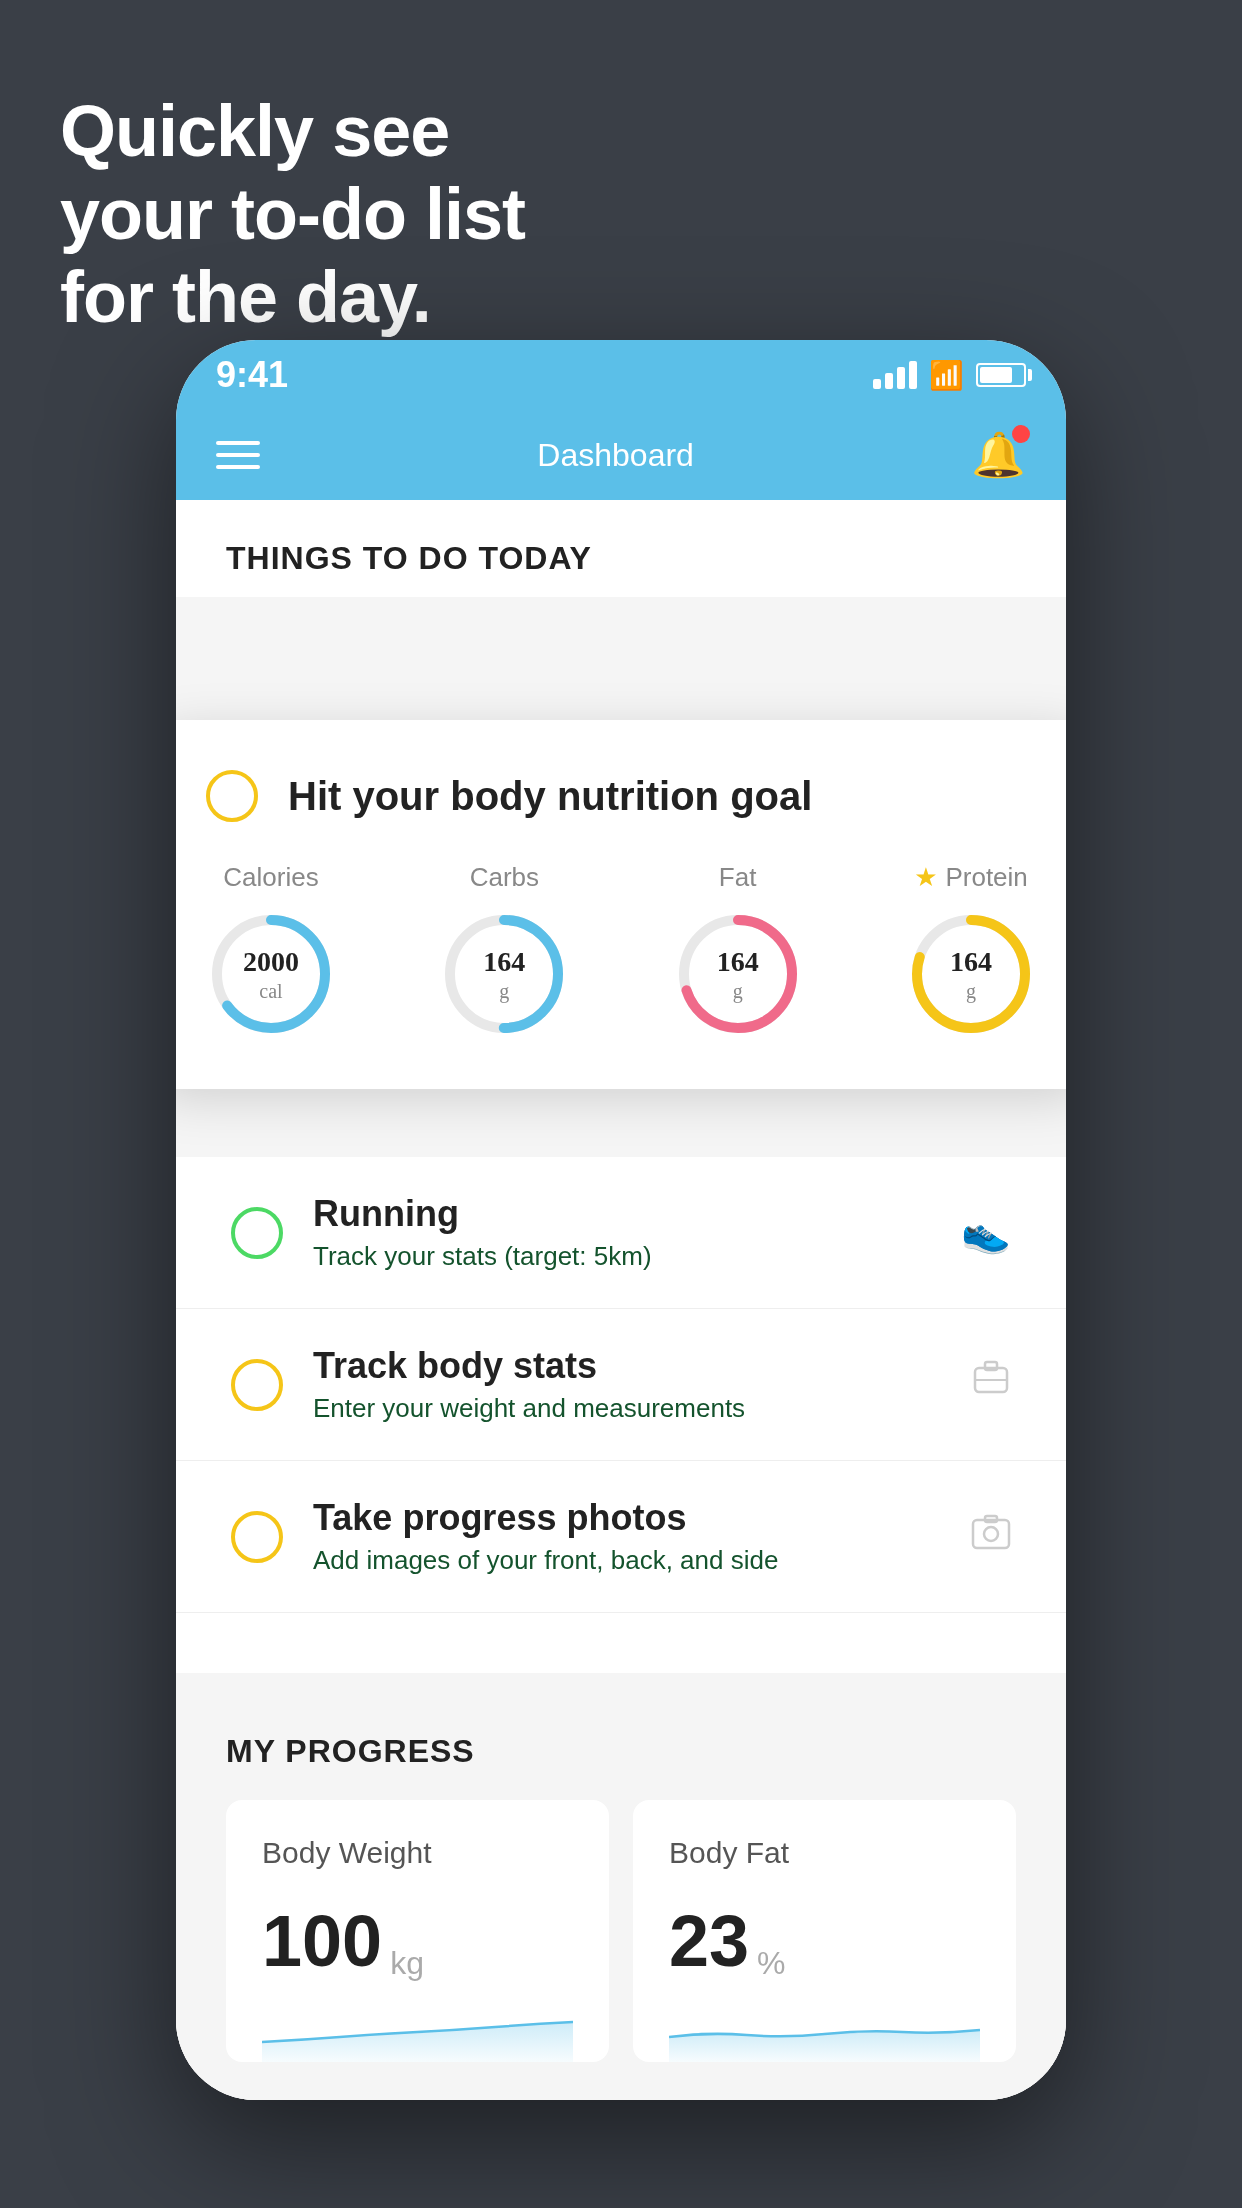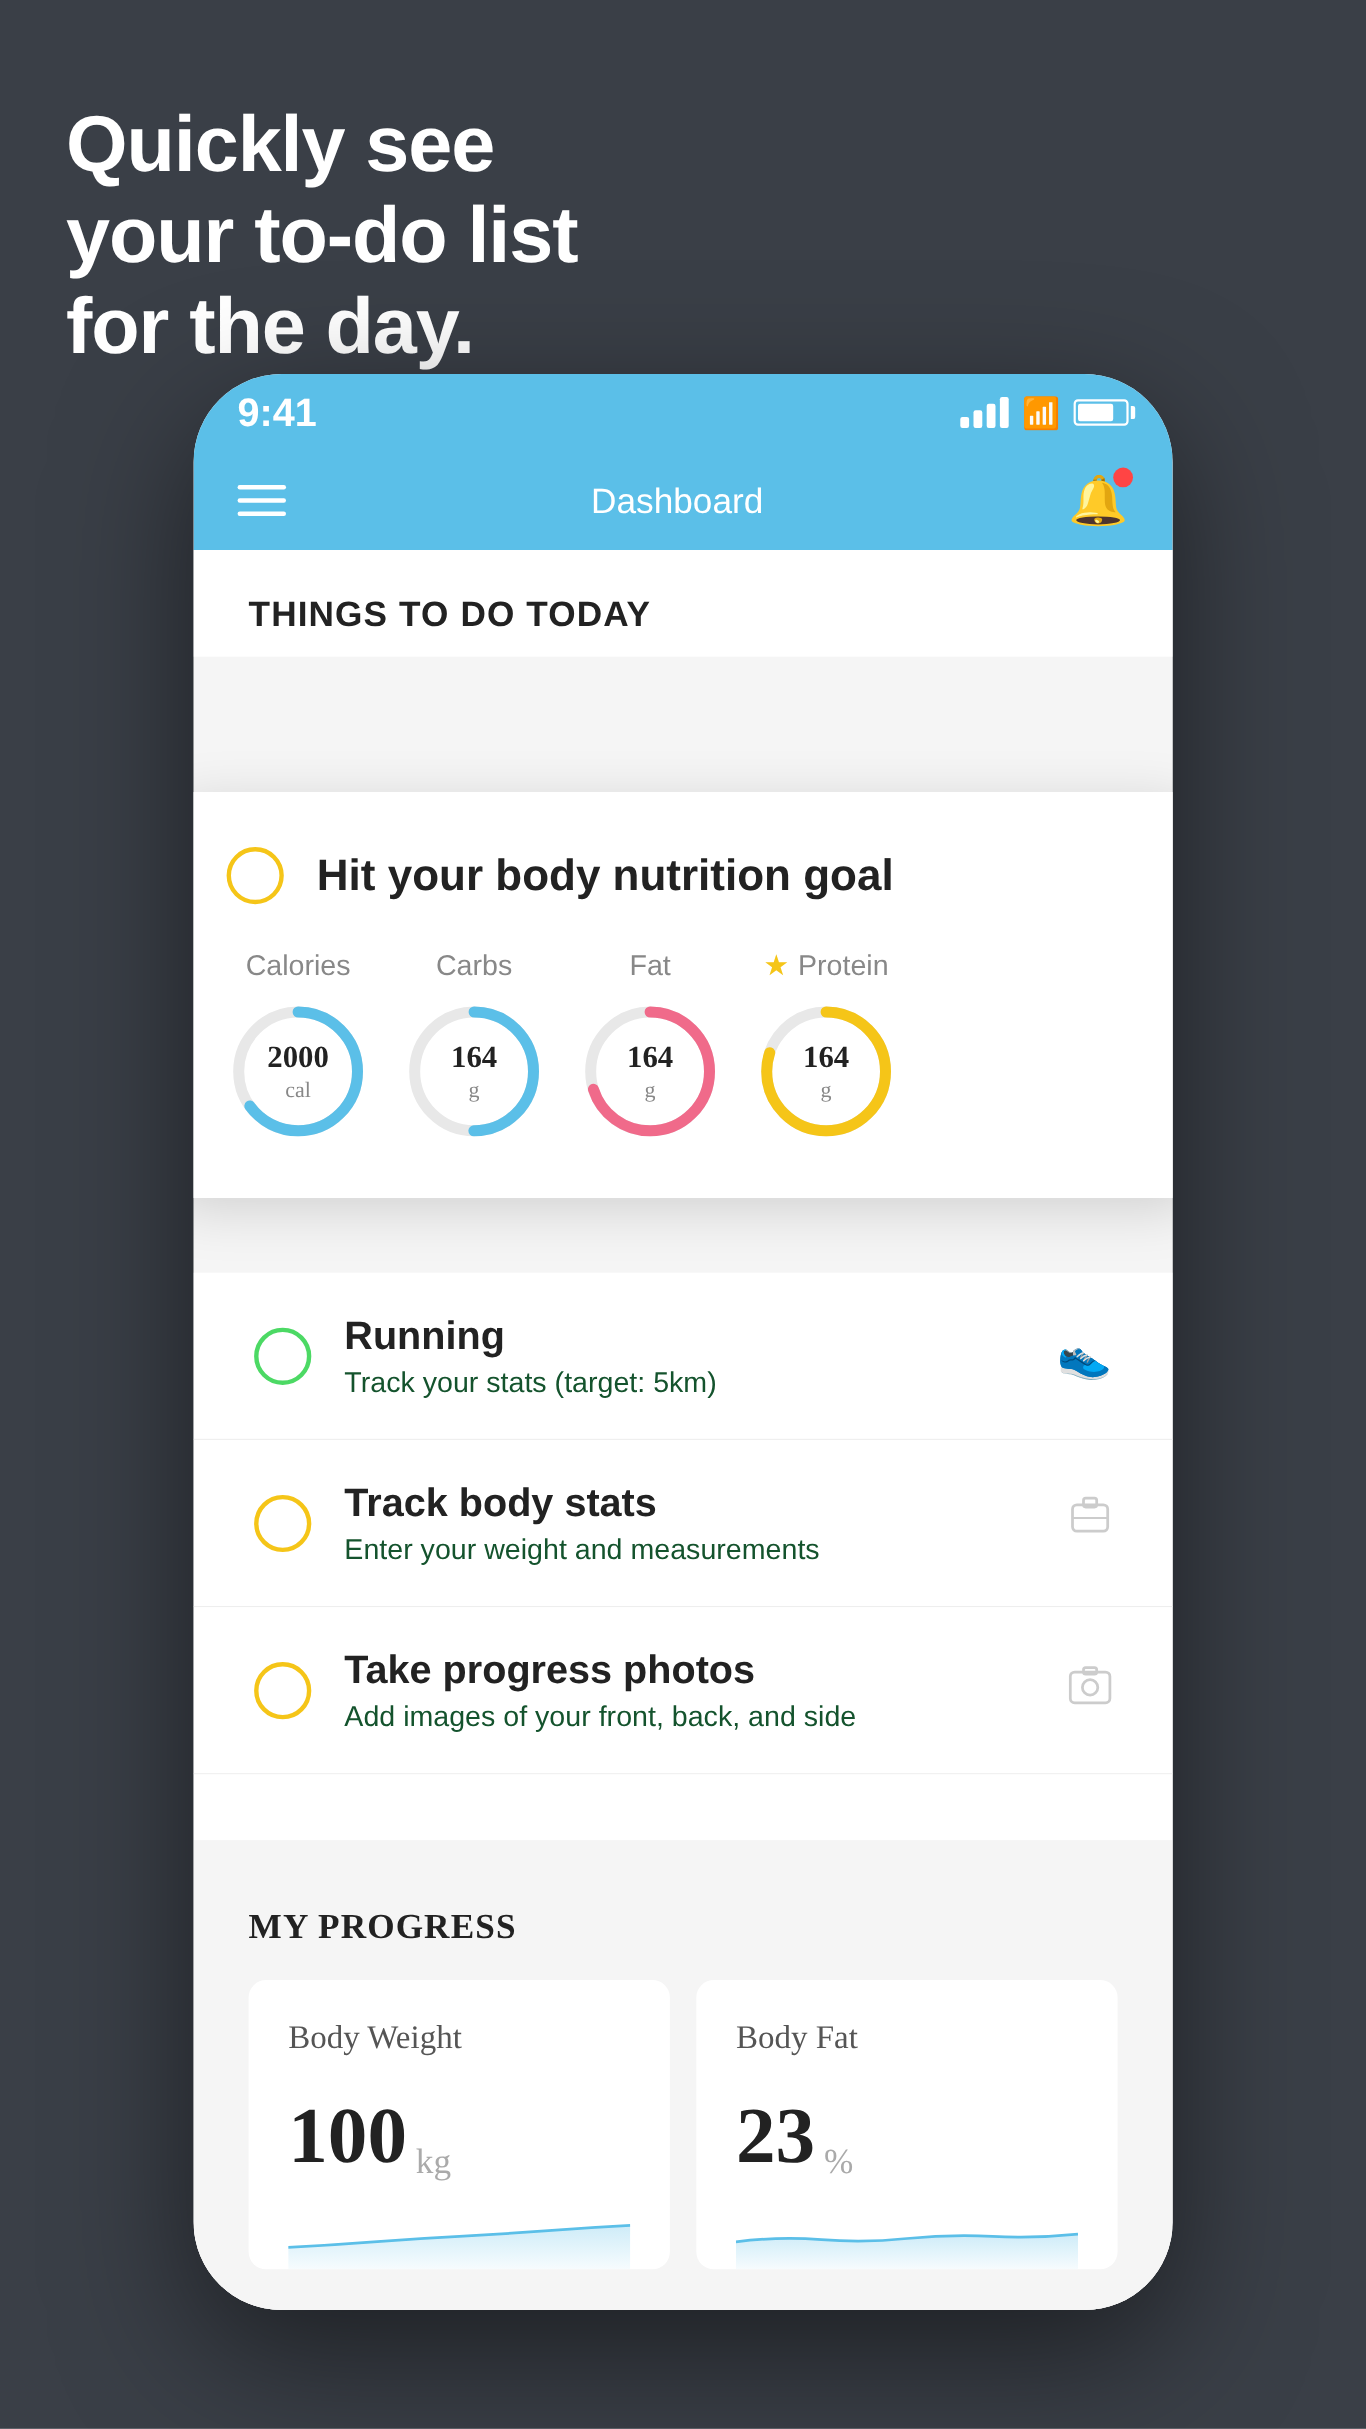--- a/index.html
+++ b/index.html
@@ -195,22 +195,21 @@
 
     .card-title {
       font-size: 40px;
       font-weight: 600;
       color: #222;
     }
 
     
     .nutrition-row {
       display: flex;
-      gap: 30px;
-      justify-content: flex-start;
+      justify-content: space-between;
     }
 
     .nutrition-item {
       display: flex;
       flex-direction: column;
       align-items: center;
       gap: 16px;
     }
 
     .nutrition-label {
@@ -292,21 +291,20 @@
 
     .todo-icon {
       font-size: 40px;
       color: #ccc;
     }
 
     
     .progress-section {
       background: #f5f5f5;
       padding: 60px 50px 50px;
-      font-family: Liberation Serif, serif;
     }
 
     .progress-title {
       font-size: 32px;
       font-weight: 800;
       color: #222;
       letter-spacing: 1px;
       margin-bottom: 30px;
     }
 

